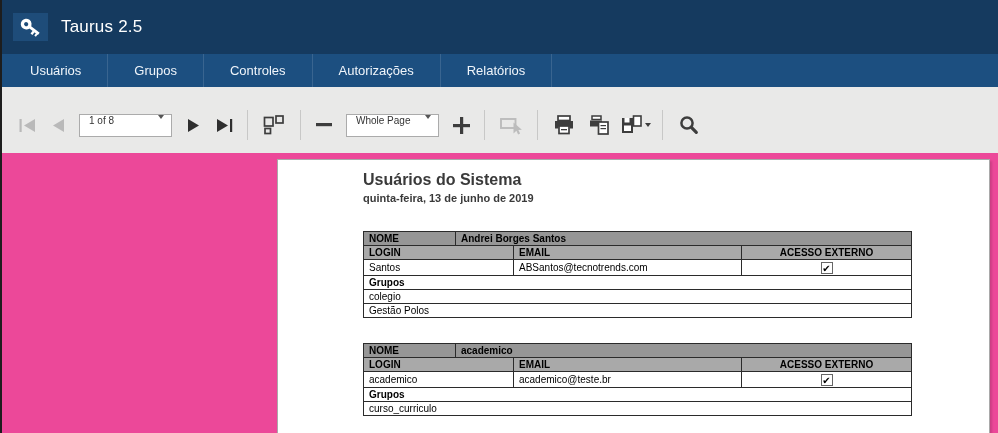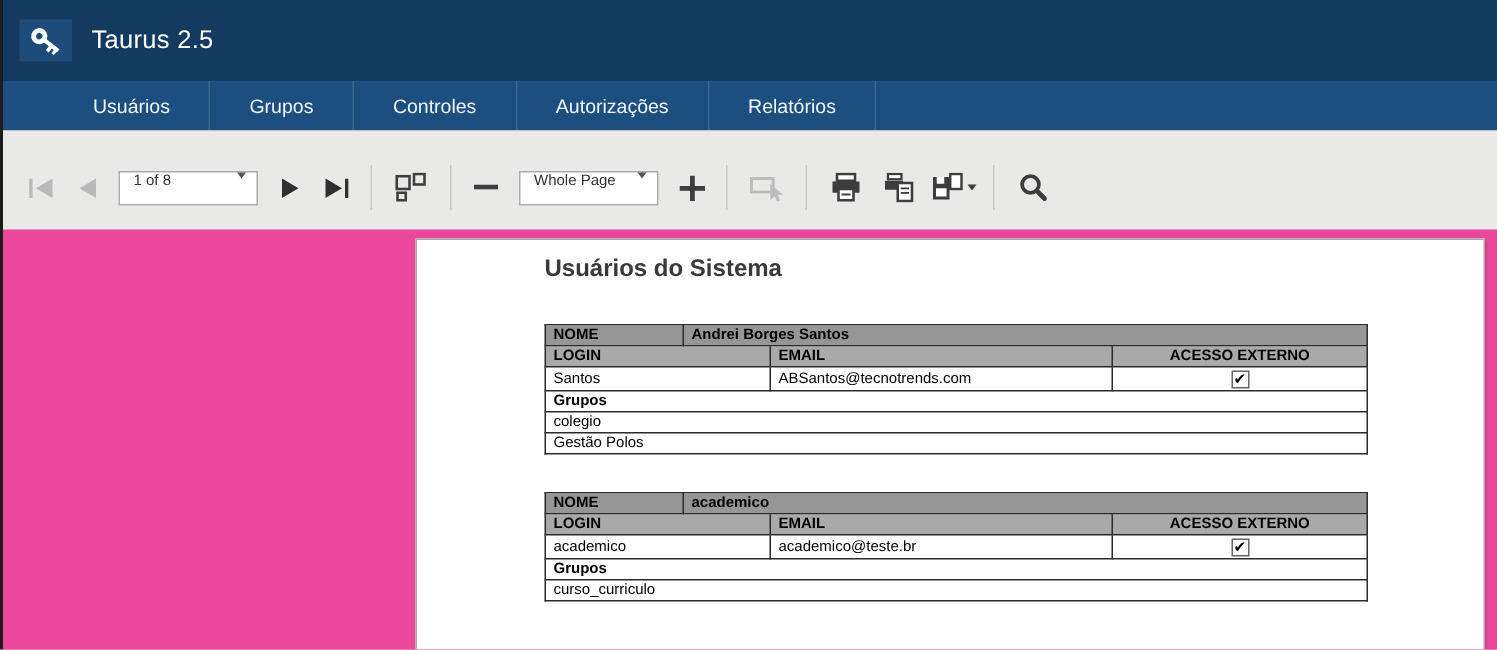--- a/index.html
+++ b/index.html
@@ -33,21 +33,21 @@
     height: 33px; background: #1c4f80;
     display: flex; align-items: stretch;
   }
   .nav-item {
     color: #f0f5fa; font-size: 13px;
     display: flex; align-items: center;
     padding: 0 26px;
     border-right: 1px solid rgba(255,255,255,0.13);
     cursor: pointer; white-space: nowrap;
   }
-  .nav-item:first-child { padding-left: 30px; margin-left: 32px; }
+  .nav-item:first-child { padding-left: 30px; }
 
   
   .toolbar {
     height: 77px; background: #e9e9e8;
     border-bottom: 1px solid #d2d2d1;
     display: flex; align-items: center; padding-left: 12px;
   }
   .tbtn {
     width: 30px; height: 34px; background: none; border: none;
     display: flex; align-items: center; justify-content: center;
@@ -250,20 +250,21 @@
       <line x1="12.4" y1="12.4" x2="17.3" y2="17.3" stroke="#3d3d3d" stroke-width="3.2" stroke-linecap="round"></line>
     </svg>
   </button>
 </div>
 
 <div class="doc-area">
   <div class="report-page">
     <div class="report-content">
 
       <div class="report-title">Usuários do Sistema</div>
+      <div class="report-date">quinta-feira, 13 de junho de 2019</div>
 
       <table class="user-card first">
         <colgroup>
             <col style="width:92px">
             <col style="width:58px">
             <col style="width:228px">
             <col style="width:170px">
           </colgroup>
         <tbody>
             <tr class="row-nome">

